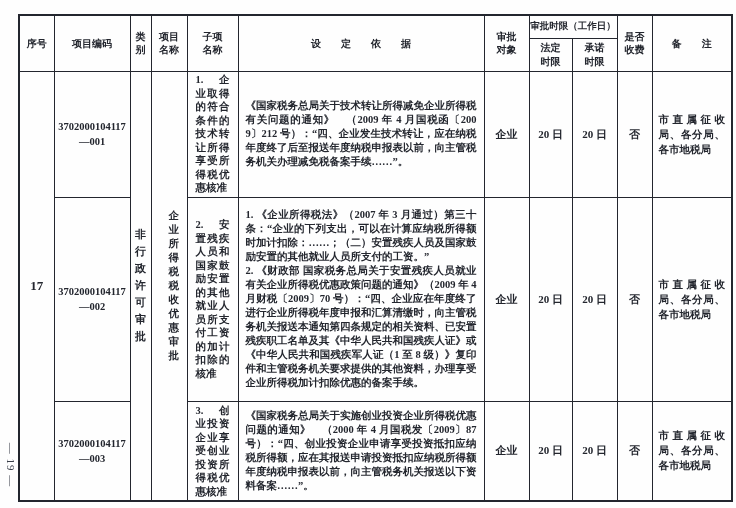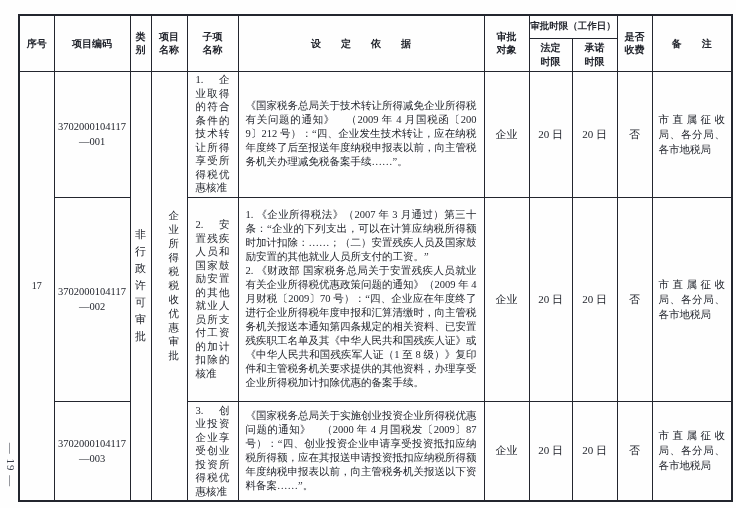--- a/index.html
+++ b/index.html
@@ -28,36 +28,37 @@
     width: 713px;
     border-collapse: collapse;
     table-layout: fixed;
   }
   .doc th, .doc td {
     border: 1px solid #23262e;
     padding: 0;
     overflow: hidden;
     vertical-align: middle;
     text-align: center;
+    font-weight: bold;
   }
   .doc table, .doc { border: 2px solid #23262e; }
   .doc th {
     font-family: "Liberation Sans", "DejaVu Sans", sans-serif;
     font-weight: bold;
     font-size: 10px;
     line-height: 1.35;
     white-space: pre-line;
   }
   th.group { font-size: 9.5px; text-align: center; }
   tr.h1 { height: 23px; }
   tr.h2 { height: 33px; }
   tr.r1 { height: 126px; }
   tr.r2 { height: 204px; }
   tr.r3 { height: 100px; }
-  td.c-seq  { font-size: 10px; }
+  td.c-seq  { font-size: 13px; }
   td.c-code { font-size: 10.5px; padding: 0 1px; word-break: break-all; line-height: 15px; }
   td.c-cat  { font-size: 11px; line-height: 17px; padding: 0 3px; word-break: break-all; }
   td.c-name { font-size: 10.5px; line-height: 14px; padding: 0 17px; word-break: break-all; }
   td.c-sub  {
     font-size: 10.5px; line-height: 13.5px;
     padding: 1px 8px;
     word-break: break-all;
     text-align: justify;
   }
   td.c-basis {

